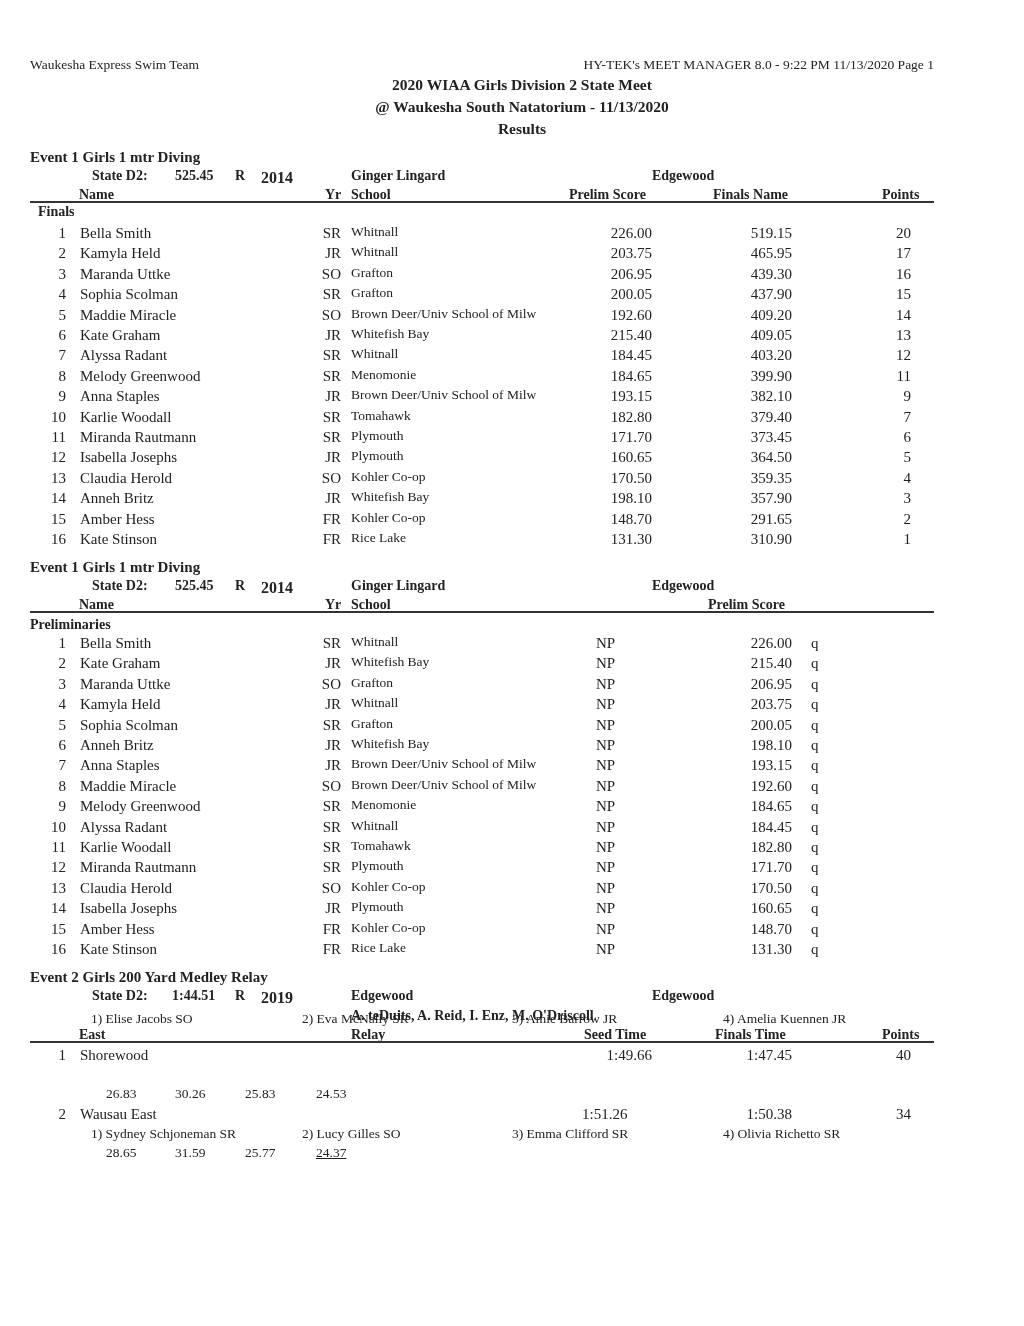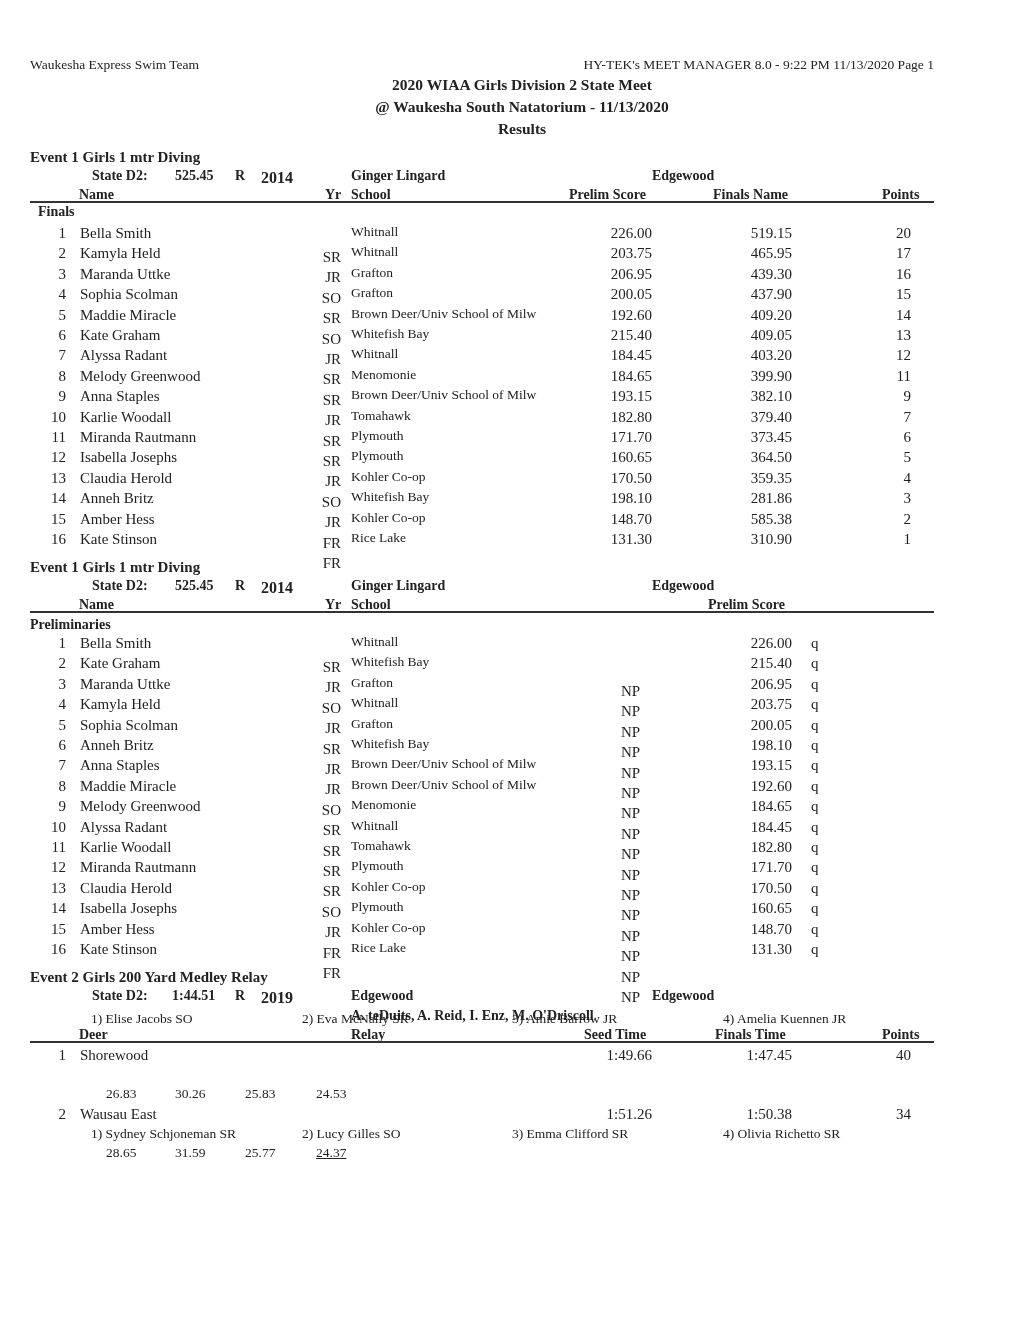--- a/index.html
+++ b/index.html
@@ -15,26 +15,26 @@
   .evt { font-weight: bold; font-size: 15px; left: 30px; }
   .rec { font-weight: bold; font-size: 14px; }
   .rec-small { font-weight: bold; font-size: 16px; }
   .colh { font-weight: bold; font-size: 14px; }
   .rule { position: absolute; left: 30px; height: 1.6px; background: #333; }
   .sect { font-weight: bold; font-size: 14px; left: 30px; }
   .row { position: absolute; left: 0; width: 1024px; height: 20px; font-size: 15px; }
   .row span { position: absolute; white-space: nowrap; }
   .place { width: 36px; text-align: right; left: 30px; }
   .name { left: 80px; }
-  .yr { width: 30px; text-align: right; left: 311px; margin-top: 24px; }
+  .yr { width: 30px; text-align: right; left: 311px; }
   .school { left: 351px; font-size: 13.5px; top: -1px; }
   .pre { width: 70px; text-align: right; left: 582px; }
   .fin { width: 70px; text-align: right; left: 722px; }
   .pts { width: 40px; text-align: right; left: 871px; }
-  .np { left: 621px; margin-top: 48px; }
+  .np { left: 596px; }
   .pre2 { width: 70px; text-align: right; left: 722px; }
   .q { left: 811px; }
   .small { font-size: 13.5px; }
 </style>
 </head>
 <body>
 
 <div class="abs hdr-left">Waukesha Express Swim Team</div>
 <div class="abs hdr-right">HY-TEK's MEET MANAGER 8.0 - 9:22 PM  11/13/2020  Page 1</div>
 <div class="abs title" style="top:76px;">2020 WIAA Girls Division 2 State Meet</div>
@@ -176,30 +176,30 @@
         <span class="pre">170.50</span>
         <span class="fin">359.35</span>
         <span class="pts">4</span>
       </div>
       <div class="row" style="top:490.2px;">
         <span class="place">14</span>
         <span class="name">Anneh Britz</span>
         <span class="yr">JR</span>
         <span class="school">Whitefish Bay</span>
         <span class="pre">198.10</span>
-        <span class="fin">281.86</span>
+        <span class="fin">357.90</span>
         <span class="pts">3</span>
       </div>
       <div class="row" style="top:510.59999999999997px;">
         <span class="place">15</span>
         <span class="name">Amber Hess</span>
         <span class="yr">FR</span>
         <span class="school">Kohler Co-op</span>
         <span class="pre">148.70</span>
-        <span class="fin">585.38</span>
+        <span class="fin">291.65</span>
         <span class="pts">2</span>
       </div>
       <div class="row" style="top:531px;">
         <span class="place">16</span>
         <span class="name">Kate Stinson</span>
         <span class="yr">FR</span>
         <span class="school">Rice Lake</span>
         <span class="pre">131.30</span>
         <span class="fin">310.90</span>
         <span class="pts">1</span>
@@ -374,21 +374,21 @@
 <div>
   <div class="abs evt" style="top:969px;">Event 2  Girls 200 Yard Medley Relay</div>
   <div class="abs rec" style="left:92px; top:988px;">State D2:</div>
   <div class="abs rec" style="left:172px; top:988px;">1:44.51</div>
   <div class="abs rec" style="left:235px; top:988px;">R</div>
   <div class="abs rec-small" style="left:261px; top:989px;">2019</div>
   <div class="abs rec" style="left:351px; top:988px;">Edgewood</div>
   <div class="abs rec" style="left:652px; top:988px;">Edgewood</div>
   <div class="abs rec" style="left:351px; top:1008px;">A. teDuits, A. Reid, I. Enz, M. O'Driscoll</div>
 
-  <div class="abs colh" style="left:79px; top:1027px;">Deer</div>
+  <div class="abs colh" style="left:79px; top:1027px;">East</div>
   <div class="abs colh" style="left:351px; top:1027px;">Relay</div>
   <div class="abs colh" style="left:584px; top:1027px;">Seed Time</div>
   <div class="abs colh" style="left:715px; top:1027px;">Finals Time</div>
   <div class="abs colh" style="left:882px; top:1027px;">Points</div>
   <div class="rule" style="top:1041px; width:904px;"></div>
 
   <div id="relay-rows">
       <div class="row" style="top:1047px;">
         <span class="place">1</span>
         <span class="name">Shorewood</span>
@@ -404,21 +404,21 @@
       </div>
       <div class="row" style="top:1086px;">
         <span class="small" style="left:106px;">26.83</span>
         <span class="small" style="left:175px;">30.26</span>
         <span class="small" style="left:245px;">25.83</span>
         <span class="small" style="left:316px;">24.53</span>
       </div>
       <div class="row" style="top:1106px;">
         <span class="place">2</span>
         <span class="name">Wausau East</span>
-        <span style="left:582px; width:70px; text-align:right;">1:51.26</span>
+        <span style="left:582px; width:70px; text-align:left;">1:51.26</span>
         <span style="left:722px; width:70px; text-align:right;">1:50.38</span>
         <span style="left:871px; width:40px; text-align:right;">34</span>
       </div>
       <div class="row" style="top:1126px;">
         <span class="small" style="left:91px;">1) Sydney Schjoneman SR</span>
         <span class="small" style="left:302px;">2) Lucy Gilles SO</span>
         <span class="small" style="left:512px;">3) Emma Clifford SR</span>
         <span class="small" style="left:723px;">4) Olivia Richetto SR</span>
       </div>
       <div class="row" style="top:1145px;">

